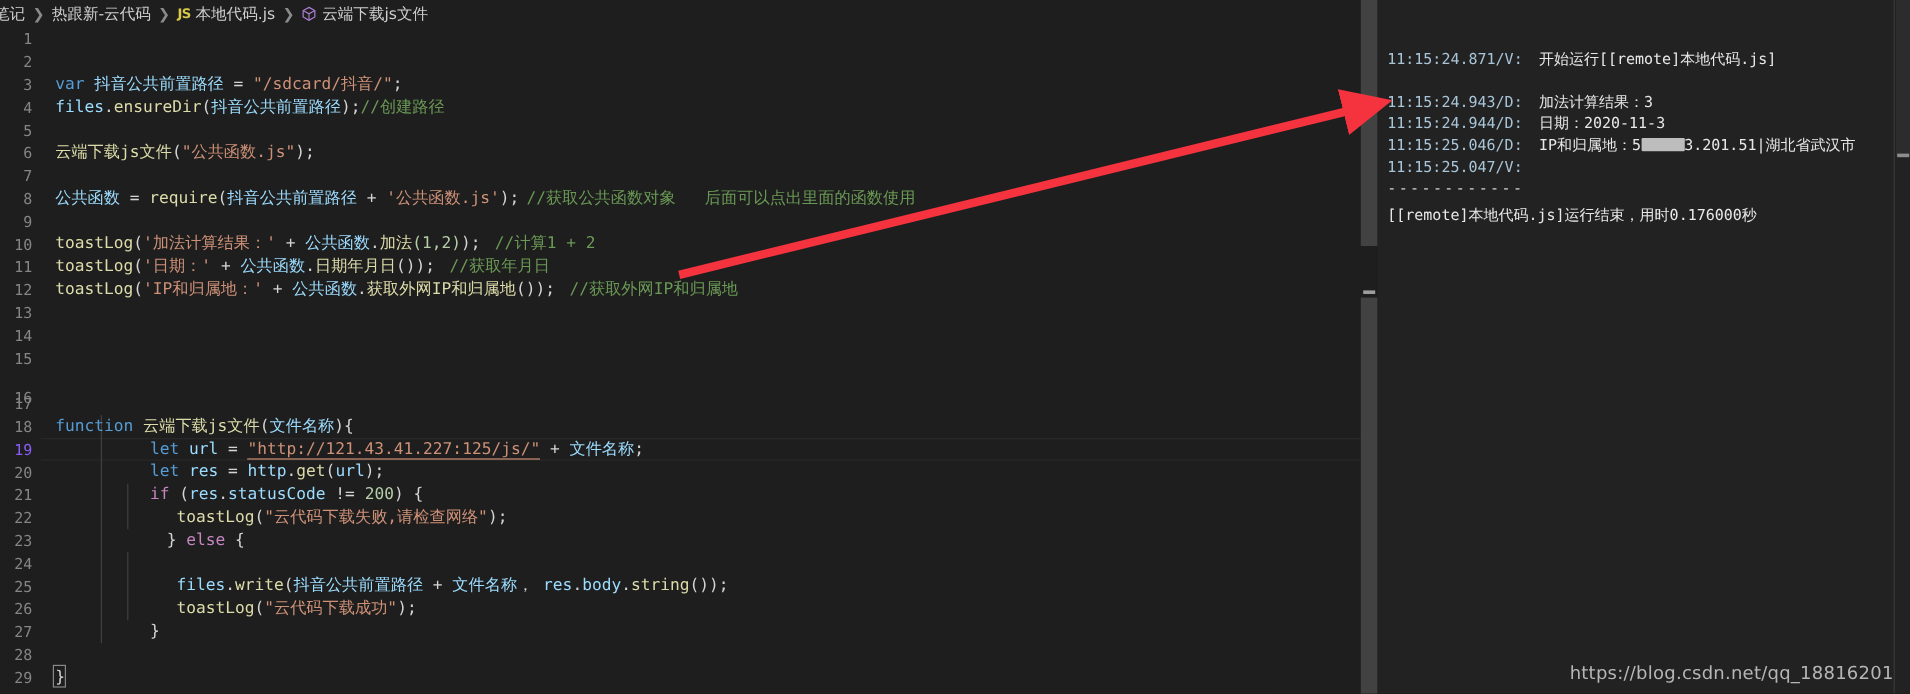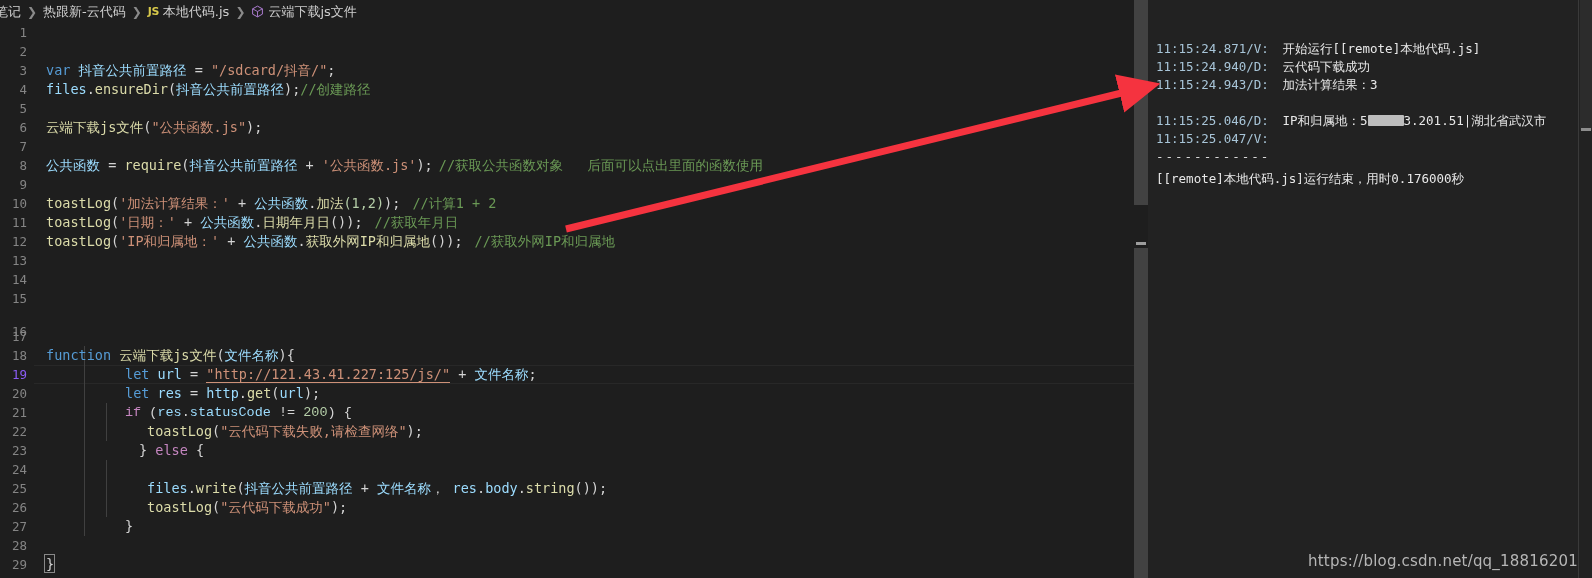--- a/index.html
+++ b/index.html
@@ -183,21 +183,21 @@
         <div class="cl" style="top:190px;"><span class="t-fn">toastLog</span><span class="t-pun">(</span><span class="t-str">'日期：'</span><span class="t-op"> + </span><span class="t-id">公共函数</span><span class="t-pun">.</span><span class="t-fn">日期年月日</span><span class="t-pun">()</span><span class="t-pun">)</span><span class="t-pun">;</span><span class="t-com" style="margin-left:12px;">//获取年月日</span></div>
 
         <div class="cl" style="top:209px;"><span class="t-fn">toastLog</span><span class="t-pun">(</span><span class="t-str">'IP和归属地：'</span><span class="t-op"> + </span><span class="t-id">公共函数</span><span class="t-pun">.</span><span class="t-fn">获取外网IP和归属地</span><span class="t-pun">()</span><span class="t-pun">)</span><span class="t-pun">;</span><span class="t-com" style="margin-left:12px;">//获取外网IP和归属地</span></div>
 
         <div class="cl" style="top:323px;"><span class="t-key">function</span><span class="t-fn"> 云端下载js文件</span><span class="t-pun">(</span><span class="t-id">文件名称</span><span class="t-pun">)</span><span class="t-pun">{</span></div>
 
         <div class="cl" style="top:342px;left:79px;"><span class="t-key">let</span><span class="t-id"> url </span><span class="t-op">= </span><span class="t-url">"http://121.43.41.227:125/js/"</span><span class="t-op"> + </span><span class="t-id">文件名称</span><span class="t-pun">;</span></div>
 
         <div class="cl" style="top:361px;left:79px;"><span class="t-key">let</span><span class="t-id"> res </span><span class="t-op">= </span><span class="t-id">http</span><span class="t-pun">.</span><span class="t-fn">get</span><span class="t-pun">(</span><span class="t-id">url</span><span class="t-pun">)</span><span class="t-pun">;</span></div>
 
-        <div class="cl" style="top:380px;left:79px;font-family:Liberation Mono, monospace;"><span class="t-kw2">if</span><span class="t-pun"> (</span><span class="t-id">res</span><span class="t-pun">.</span><span class="t-id">statusCode</span><span class="t-op"> != </span><span class="t-num">200</span><span class="t-pun">) </span><span class="t-pun">{</span></div>
+        <div class="cl" style="top:380px;left:79px;"><span class="t-kw2">if</span><span class="t-pun"> (</span><span class="t-id">res</span><span class="t-pun">.</span><span class="t-id">statusCode</span><span class="t-op"> != </span><span class="t-num">200</span><span class="t-pun">) </span><span class="t-pun">{</span></div>
 
         <div class="cl" style="top:399px;left:101px;"><span class="t-fn">toastLog</span><span class="t-pun">(</span><span class="t-str">"云代码下载失败,请检查网络"</span><span class="t-pun">)</span><span class="t-pun">;</span></div>
 
         <div class="cl" style="top:418px;left:93px;text-align:right;"><span class="t-pun">} </span><span class="t-kw2">else</span><span class="t-pun"> {</span></div>
 
         <div class="cl" style="top:456px;left:101px;"><span class="t-id">files</span><span class="t-pun">.</span><span class="t-fn">write</span><span class="t-pun">(</span><span class="t-id">抖音公共前置路径</span><span class="t-op"> + </span><span class="t-id">文件名称</span><span class="t-pun">， </span><span class="t-id">res</span><span class="t-pun">.</span><span class="t-id">body</span><span class="t-pun">.</span><span class="t-fn">string</span><span class="t-pun">()</span><span class="t-pun">)</span><span class="t-pun">;</span></div>
 
         <div class="cl" style="top:475px;left:101px;"><span class="t-fn">toastLog</span><span class="t-pun">(</span><span class="t-str">"云代码下载成功"</span><span class="t-pun">)</span><span class="t-pun">;</span></div>
 
         <div class="cl" style="top:494px;left:79px;"><span class="t-pun">}</span></div>
@@ -242,30 +242,30 @@
   <div class="sb-thumb" style="top:248px;height:330px;"></div>
 
   <div class="console-pane">
     <div class="console-inner">
 
       <div class="log-line" style="top:4px;">
         <span class="lg-ts">11:15:24.871/V:</span>
         <span class="lg-msg" style="margin-left:6px;">开始运行[[remote]本地代码.js]</span>
       </div>
 
-      <div class="log-line" style="top:22px;">
-        <span class="lg-ts">11:15:24.940/D:</span>
-        <span class="lg-msg" style="margin-left:6px;">云代码下载成功</span>
-      </div>
 
       <div class="log-line" style="top:40px;">
         <span class="lg-ts">11:15:24.943/D:</span>
         <span class="lg-msg" style="margin-left:6px;">加法计算结果：3</span>
       </div>
 
+      <div class="log-line" style="top:58px;">
+        <span class="lg-ts">11:15:24.944/D:</span>
+        <span class="lg-msg" style="margin-left:6px;">日期：2020-11-3</span>
+      </div>
 
       <div class="log-line" style="top:76px;">
         <span class="lg-ts">11:15:25.046/D:</span>
         <span class="lg-msg" style="margin-left:6px;">IP和归属地：5</span><span class="redact"></span><span class="lg-msg">3.201.51|湖北省武汉市</span>
       </div>
 
       <div class="log-line" style="top:94px;">
         <span class="lg-ts">11:15:25.047/V:</span>
         <span class="lg-msg" style="margin-left:6px;"></span>
       </div>

